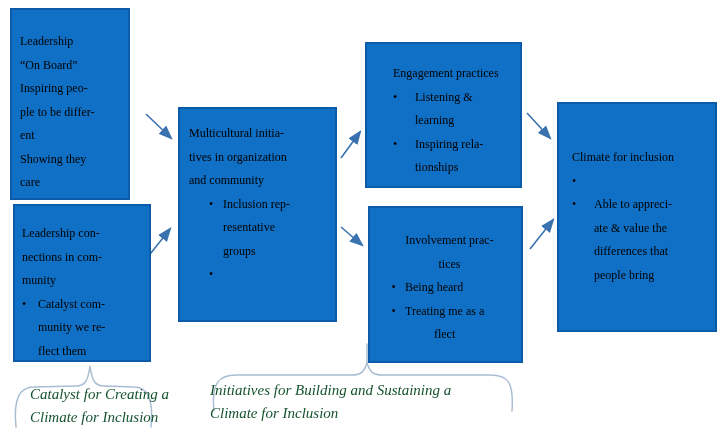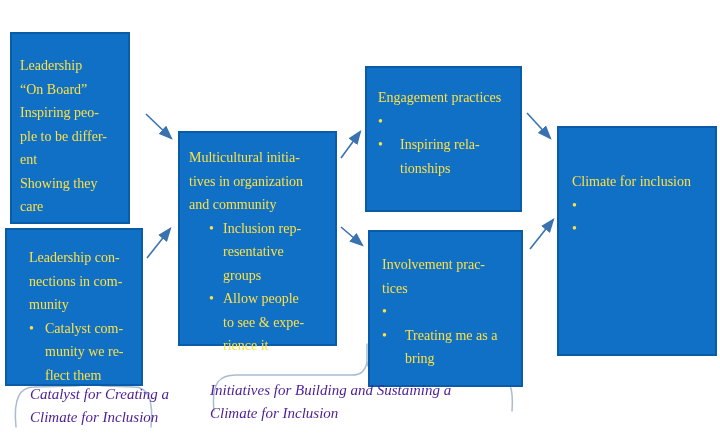--- a/index.html
+++ b/index.html
@@ -4,43 +4,43 @@
 <style>
   html,body{margin:0;padding:0;background:#fff;}
   .canvas{
     position:relative;width:720px;height:442px;background:#ffffff;
     font-family:"Liberation Serif","DejaVu Serif",serif;overflow:hidden;
   }
   svg.overlay{position:absolute;left:0;top:0;width:720px;height:442px;pointer-events:none;}
   .box{
     position:absolute;box-sizing:border-box;
     background:#0F70C5;border:2px solid #0B5CA8;
-    color:#fde047;font-size:14px;line-height:23.5px;margin-top:24px;
+    color:#000000;font-size:12px;line-height:23.5px;
   }
   .heading{white-space:pre-line;}
   .bullet-row{display:flex;align-items:flex-start;}
   .dot{flex:0 0 auto;}
   .btext{white-space:pre-line;}
   
   .box-a{left:10px;top:8px;width:120px;height:192px;padding:20px 6px 0 8px;}
-  .box-b{left:5px;top:204px;width:138px;height:158px;padding:16px 6px 0 22px;}
+  .box-b{left:13px;top:204px;width:138px;height:158px;padding:16px 6px 0 7px;}
   .box-c{left:178px;top:107px;width:159px;height:215px;padding:13px 4px 7px 9px;}
-  .box-d{left:365px;top:42px;width:157px;height:146px;padding:18px 4px 0 11px;}
-  .box-e{left:368px;top:206px;width:155px;height:157px;padding:21px 4px 0 12px;}
+  .box-d{left:365px;top:42px;width:157px;height:146px;padding:18px 4px 0 26px;}
+  .box-e{left:368px;top:206px;width:155px;height:157px;padding:21px 4px 0 12px;text-align:center;}
   .box-f{left:557px;top:102px;width:160px;height:230px;padding:42px 4px 0 13px;}
   
   .box-b .dot{width:16px;}
   .box-c .bullet-row{margin-left:20px;}
   .box-c .dot{width:14px;}
   .box-d .dot{width:22px;}
   .box-e .dot{width:23px;}
   .box-f .dot{width:22px;}
   
   .brace-label{
-    position:absolute;font-style:italic;color:#4c1d95;
+    position:absolute;font-style:italic;color:#14532d;
     font-size:15px;line-height:23px;white-space:pre-line;
   }
   .label-catalyst{left:30px;top:383px;width:140px;}
   .label-initiatives{left:210px;top:379px;width:280px;}
 </style>
 </head>
 <body>
 
 <div class="canvas">
 
@@ -92,58 +92,62 @@
 tives in organization
 and community</div>
     <div class="bullet-row">
       <span class="dot">•</span>
       <span class="btext">Inclusion rep-
 resentative
 groups</span>
     </div>
     <div class="bullet-row">
       <span class="dot">•</span>
-      <span class="btext">Allow people
-to see &amp; expe-
-rience it</span>
     </div>
   </div>
 
   <div class="box box-d">
     <div class="heading">Engagement practices</div>
     <div class="bullet-row">
       <span class="dot">•</span>
+      <span class="btext">Listening &amp;
+learning</span>
     </div>
     <div class="bullet-row">
       <span class="dot">•</span>
       <span class="btext">Inspiring rela-
 tionships</span>
     </div>
   </div>
 
   <div class="box box-e">
     <div class="heading">Involvement prac-
 tices</div>
     <div class="bullet-row">
       <span class="dot">•</span>
+      <span class="btext">Being heard</span>
     </div>
     <div class="bullet-row">
       <span class="dot">•</span>
       <span class="btext">Treating me as a
-bring</span>
+flect</span>
     </div>
   </div>
 
   <div class="box box-f">
     <div class="heading">Climate for inclusion</div>
     <div class="bullet-row">
       <span class="dot">•</span>
     </div>
     <div class="bullet-row">
       <span class="dot">•</span>
+      <span class="btext">Able to appreci-
+ate &amp; value the
+differences that
+people bring</span>
     </div>
   </div>
 
   <div class="brace-label label-catalyst">Catalyst for Creating a
 Climate for Inclusion</div>
   <div class="brace-label label-initiatives">Initiatives for Building and Sustaining a
 Climate for Inclusion</div>
 
 </div>
 

